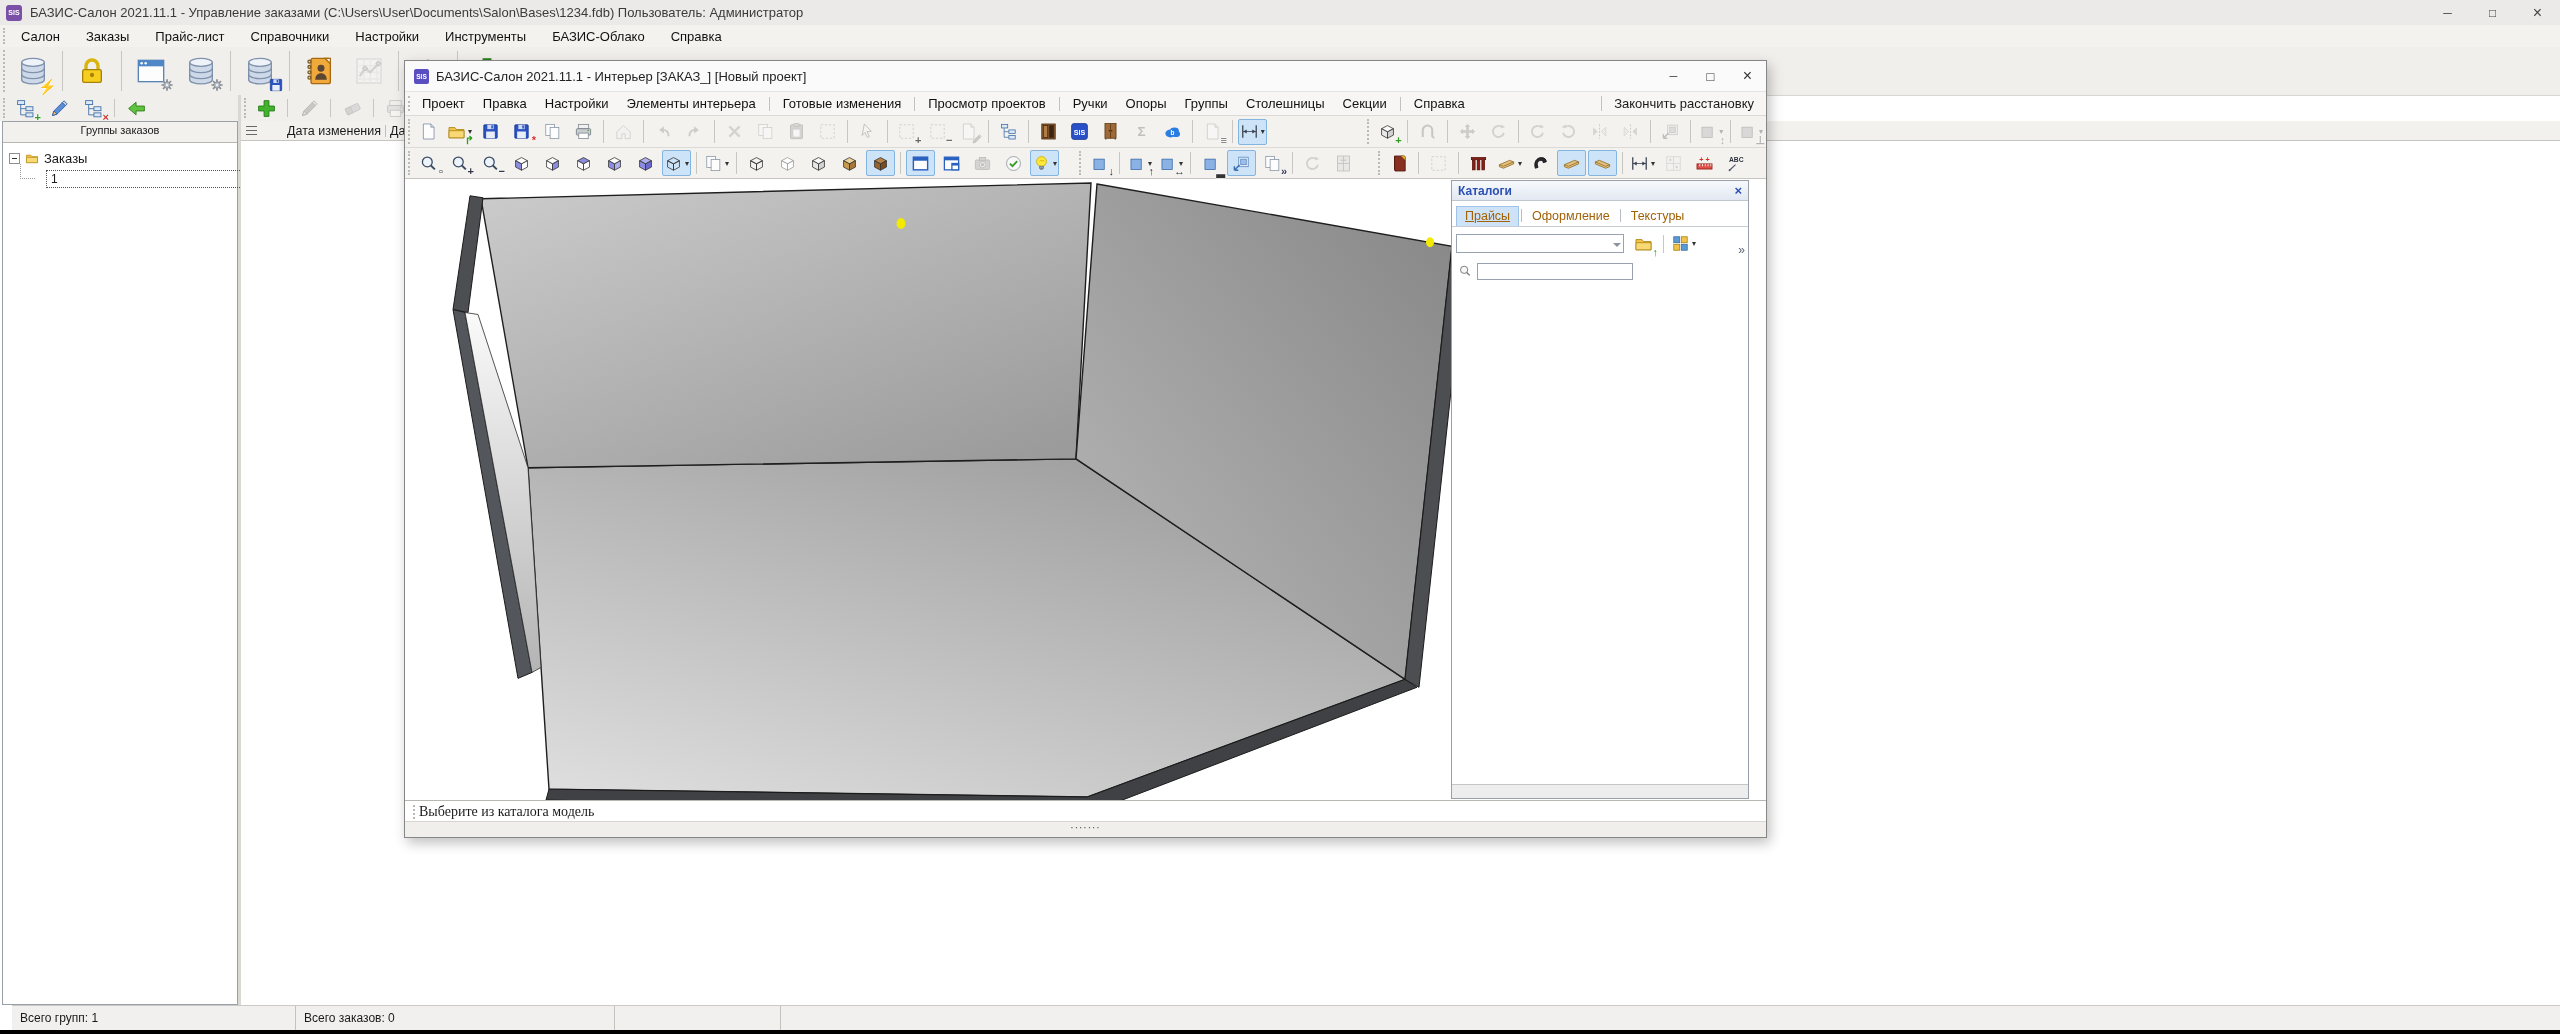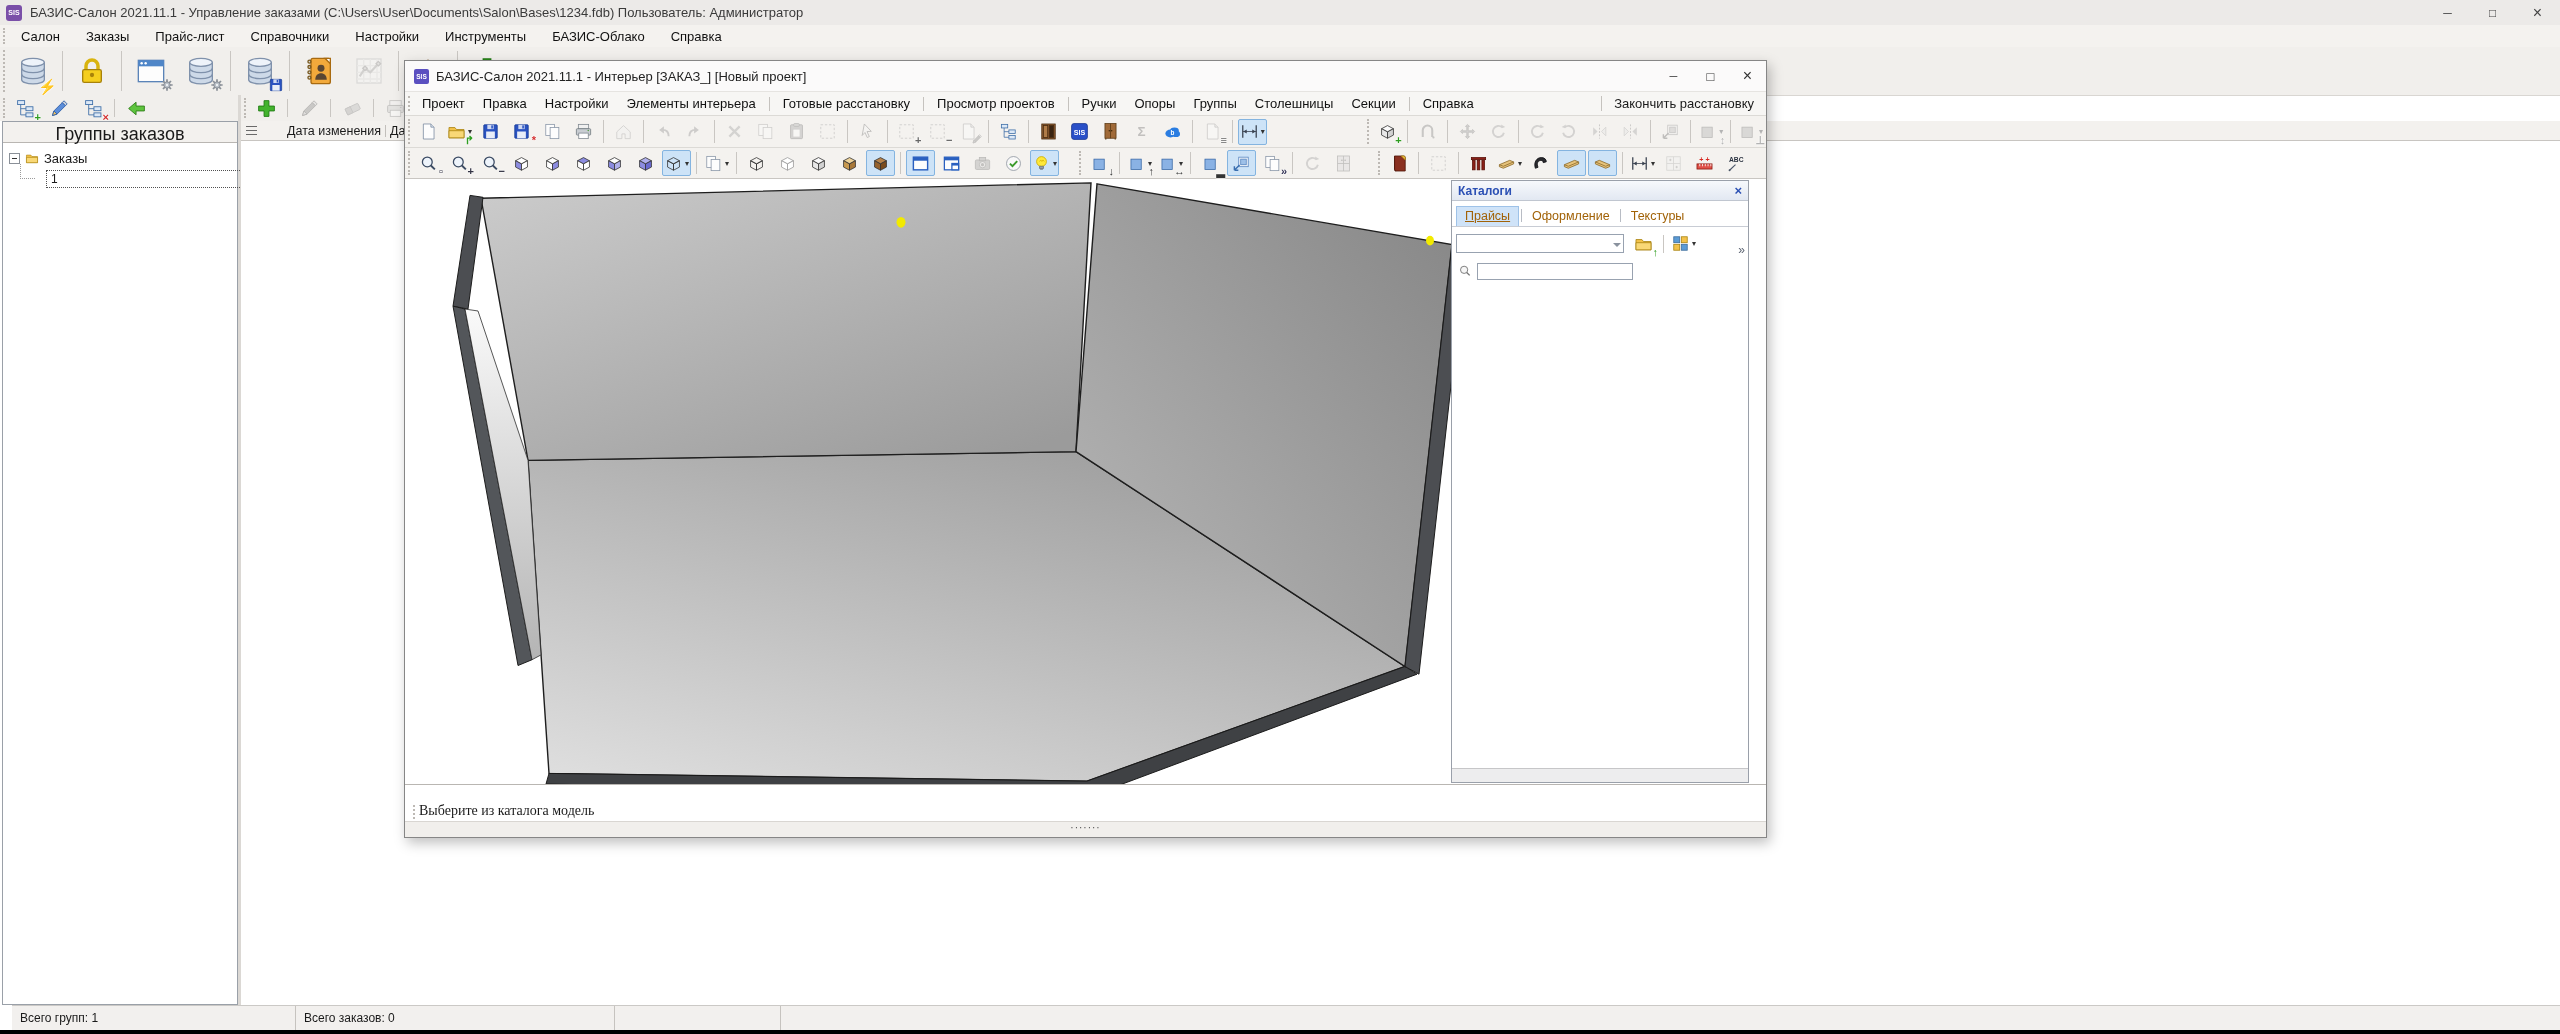--- a/index.html
+++ b/index.html
@@ -45,21 +45,21 @@
   .cf-wire{--ct:transparent;--cl:transparent;--cr:transparent;}
   .cf-hidden{--ct:#fff;--cl:#fff;--cr:#fff;--cs:#9a9a9a;}
   .cf-flat{--ct:#fafafa;--cl:#e8e8e8;--cr:#d2d2d2;}
   .cf-tan{--ct:#ecd29a;--cl:#c89a50;--cr:#a87838;}
   .cf-wood{--ct:#b8834a;--cl:#96622e;--cr:#7a4c1e;}
   
   #groups-toolbar{position:absolute;left:0;top:95px;width:238px;height:26px;background:#f1efec;}
   #orders-toolbar{position:absolute;left:241px;top:95px;height:26px;background:#f1efec;}
   #splitter{position:absolute;left:238px;top:95px;width:3px;height:910px;background:#dbd8d4;}
   #groups-box{position:absolute;left:2px;top:121px;width:234px;height:882px;border:1px solid #9aa0a8;background:#fff;}
-  .gp-header{height:18px;background:#f3f1ee;border-bottom:1px solid #b9b6b2;text-align:center;font-size:18px;padding-top:2px;}
+  .gp-header{height:18px;background:#f3f1ee;border-bottom:1px solid #b9b6b2;text-align:center;font-size:11px;padding-top:2px;}
   .gp-tree{padding:6px 2px;}
   .tnode{display:flex;align-items:center;gap:4px;font-size:13px;height:18px;}
   .texp{width:9px;height:9px;border:1px solid #8a9098;background:#fff;display:inline-flex;align-items:center;justify-content:center;margin-left:4px;}
   .texp-line{width:5px;height:1px;background:#333;}
   .tfolder{width:16px;height:14px;}
   .titem{position:relative;margin-left:41px;margin-top:3px;width:186px;height:14px;border:1px dotted #505050;font-size:12px;padding:1px 4px;}
   .titem::before{content:'';position:absolute;left:-27px;top:-7px;height:14px;width:14px;border-left:1px dotted #9a9a9a;border-bottom:1px dotted #9a9a9a;}
   #orders-header{position:absolute;left:241px;top:121px;width:2319px;height:19px;background:#f3f1ee;border-bottom:1px solid #c8c5c1;display:flex;align-items:center;font-size:12.5px;}
   .burger{width:11px;height:9px;margin:0 6px 0 5px;background:repeating-linear-gradient(#6a6a6a 0 1px,transparent 1px 4px);}
   .oh-col{width:118px;text-align:right;}
@@ -80,21 +80,21 @@
   .d-ctrl.max{font-size:13px;}  .d-ctrl.close{font-size:16px;}
   .d-title .wcwrap{margin-left:auto;display:flex;}
   .d-menu{height:23px;background:#f7f6f4;border-bottom:1px solid #dcdad6;display:flex;align-items:center;}
   .d-menu::before{content:'';align-self:stretch;margin:4px 3px;border-left:2px dotted #bdb9b4;}
   .d-menu .mi{padding:0 9px;}
   .finish{margin-left:auto;font-size:13px;padding:0 12px;border-left:1px solid #c5c2be;}
   .d-tb1{height:31px;background:#f4f2ef;border-bottom:1px solid #dcdad6;}
   .d-tb2{height:30px;background:#f4f2ef;border-bottom:1px solid #c9c6c2;}
   .d-view{position:relative;flex:1;background:#fff;overflow:hidden;}
   #scene{position:absolute;left:0;top:0;width:100%;height:100%;}
-  .d-status{height:18px;border-top:1px solid #b9b6b2;font-family:"Liberation Serif",serif;font-size:14px;padding:18px 0 0 8px;display:flex;align-items:flex-start;}
+  .d-status{height:18px;border-top:1px solid #b9b6b2;font-family:"Liberation Serif",serif;font-size:14px;padding:2px 0 0 8px;display:flex;align-items:center;}
   .d-status::before{content:'';align-self:stretch;margin:2px 4px 2px 0;border-left:2px dotted #bdb9b4;}
   .d-grip{height:15px;background:#f1efec;border-top:1px solid #d9d6d2;text-align:center;font-size:10px;color:#4a4a4a;letter-spacing:1px;line-height:12px;}
   
   #catalog{position:absolute;top:1px;right:17px;width:296px;bottom:1px;background:#fff;border:1px solid #9aa0aa;
     display:flex;flex-direction:column;z-index:5;}
   .cat-head{height:19px;background:linear-gradient(#f7f9fc,#e2e8f2);border-bottom:1px solid #c0c6d0;display:flex;align-items:center;padding:0 6px;}
   .cat-title{color:#2b50b4;font-weight:bold;font-size:12px;}
   .cat-close{margin-left:auto;color:#2b50b4;font-weight:bold;font-size:13px;line-height:1;}
   .cat-tabs{height:23px;display:flex;align-items:flex-end;padding:2px 4px 0;border-bottom:1px solid #c8ccd4;}
   .cat-tab{font-size:12.5px;padding:2px 8px 3px;color:#a16207;}
@@ -553,21 +553,21 @@
         <span class="d-ctrl max">□</span>
         <span class="d-ctrl close">×</span>
       </span>
     </div>
     <div class="d-menu">
       <span class="mi">Проект</span>
         <span class="mi">Правка</span>
         <span class="mi">Настройки</span>
         <span class="mi">Элементы интерьера</span>
         <span class="msep"></span>
-        <span class="mi">Готовые расстановку</span>
+        <span class="mi">Готовые изменения</span>
         <span class="msep"></span>
         <span class="mi">Просмотр проектов</span>
         <span class="msep"></span>
         <span class="mi">Ручки</span>
         <span class="mi">Опоры</span>
         <span class="mi">Группы</span>
         <span class="mi">Столешницы</span>
         <span class="mi">Секции</span>
         <span class="msep"></span>
         <span class="mi">Справка</span>

